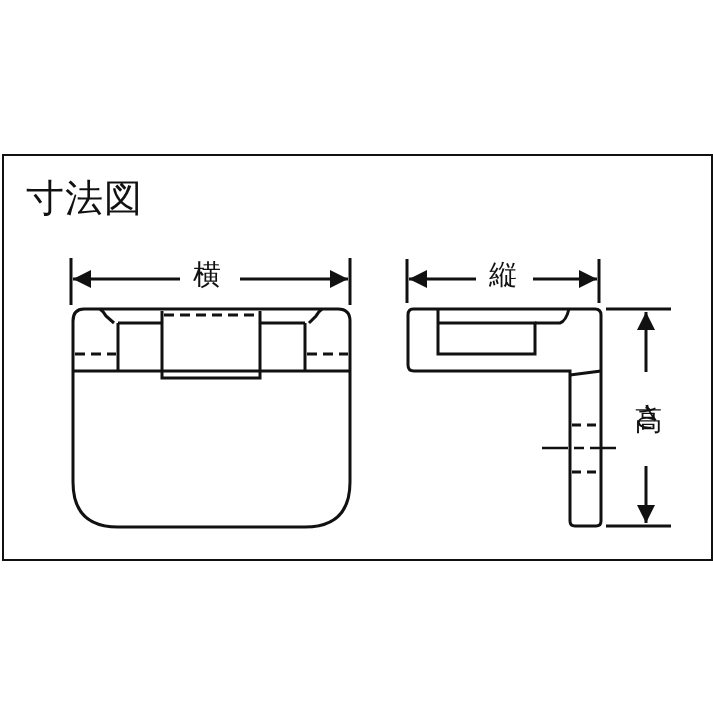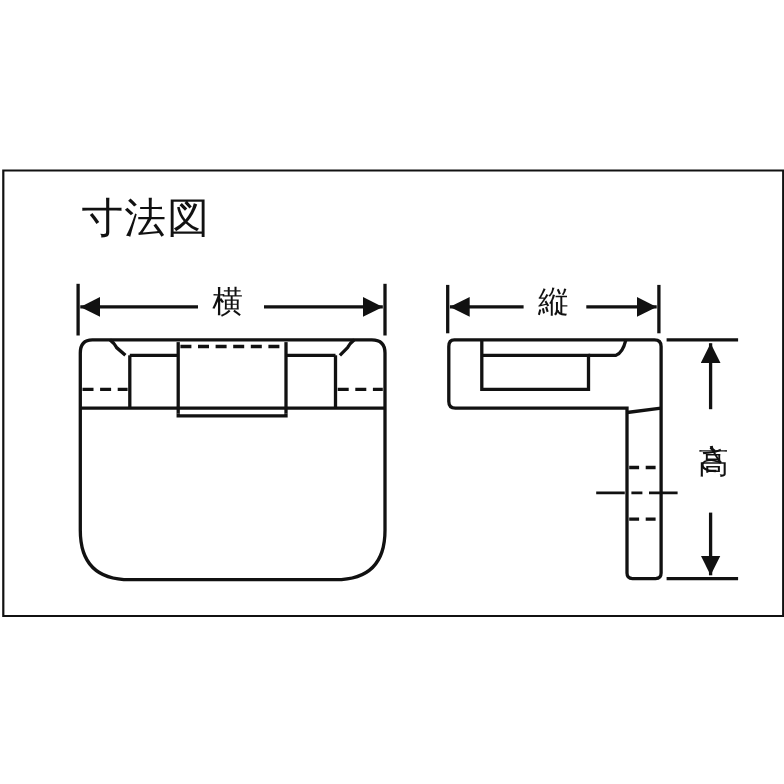--- a/index.html
+++ b/index.html
@@ -1,18 +1,18 @@
 <!DOCTYPE html>
 <html><head>
 <meta charset="utf-8">
 <style>
   html, body { margin: 0; padding: 0; background: #ffffff; }
   body { width: 713px; height: 713px; position: relative; overflow: hidden; font-family: "DejaVu Sans", sans-serif; }
   .frame { position: absolute; left: 2px; top: 154px; width: 707px; height: 403px; border: 2px solid #111; border-right-width: 3px; box-sizing: content-box; }
-  .title { position: absolute; left: 26px; top: 176px; font-size: 38px; line-height: 44px; color: #111; letter-spacing: 1px; margin-left: 48px; }
+  .title { position: absolute; left: 26px; top: 176px; font-size: 38px; line-height: 44px; color: #111; letter-spacing: 1px; }
   svg.drawing { position: absolute; left: 0; top: 0; }
   .dim-label { position: absolute; font-size: 28px; line-height: 30px; color: #111; background: #fff; }
   .lbl-width { left: 193px; top: 260px; }
   .lbl-depth { left: 489px; top: 260px; }
   .lbl-height { left: 632px; top: 382px; width: 32px; writing-mode: vertical-rl; text-orientation: upright; line-height: 32px; letter-spacing: 2px; }
 </style>
 </head>
 <body>
 
 <div class="frame"></div>

